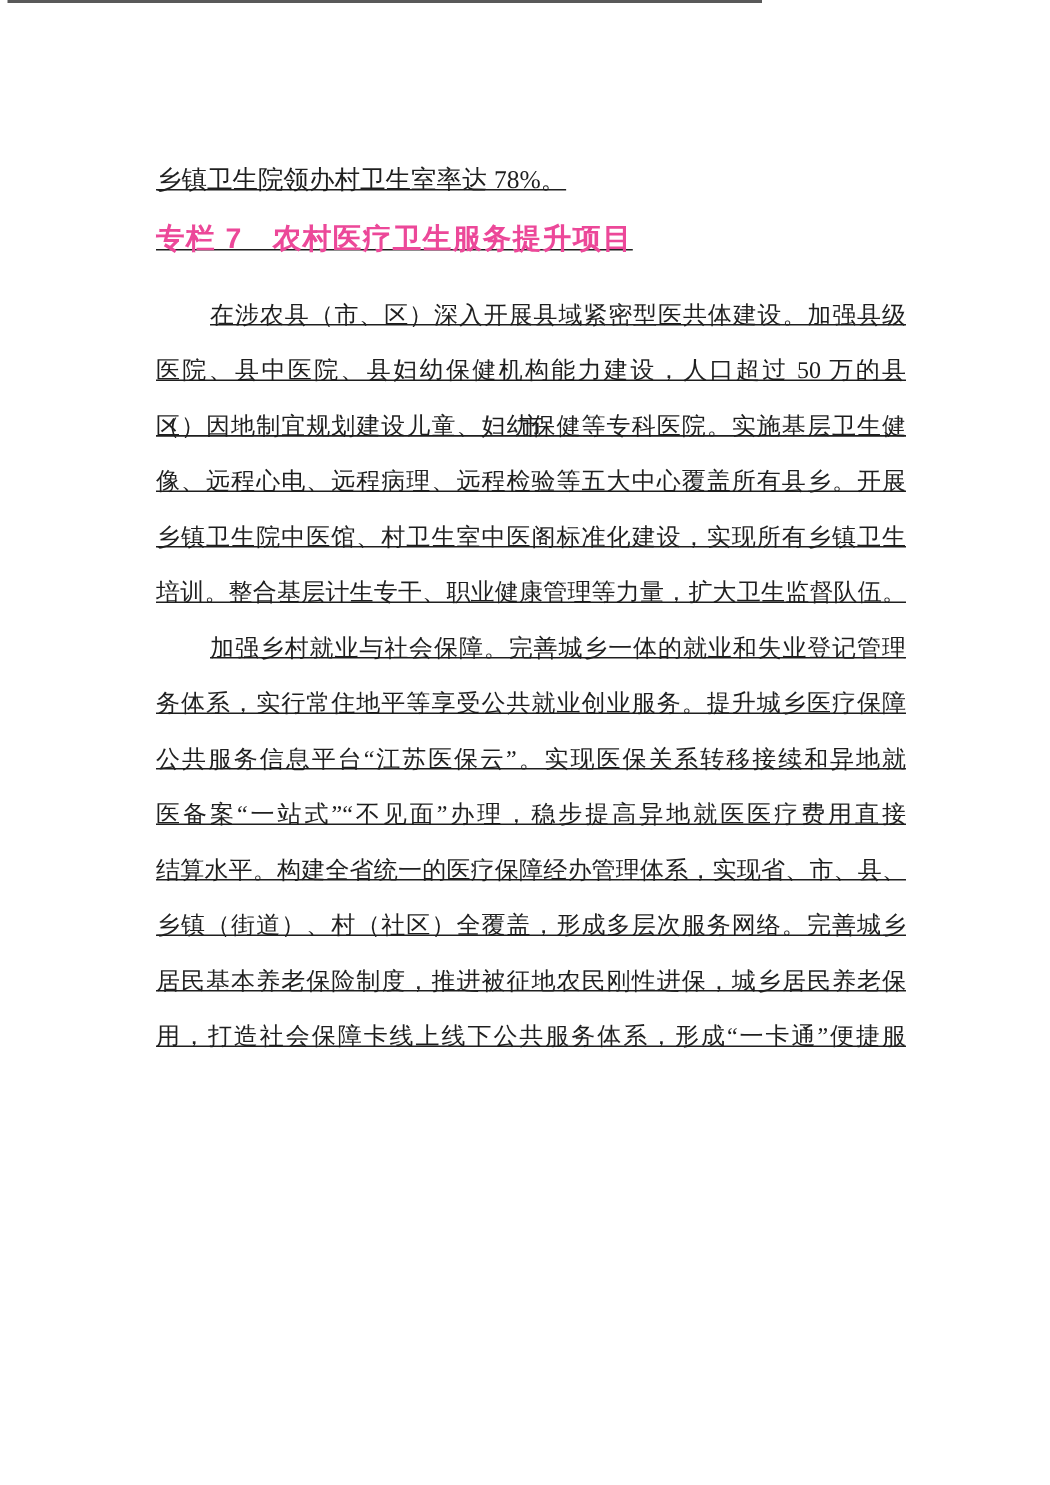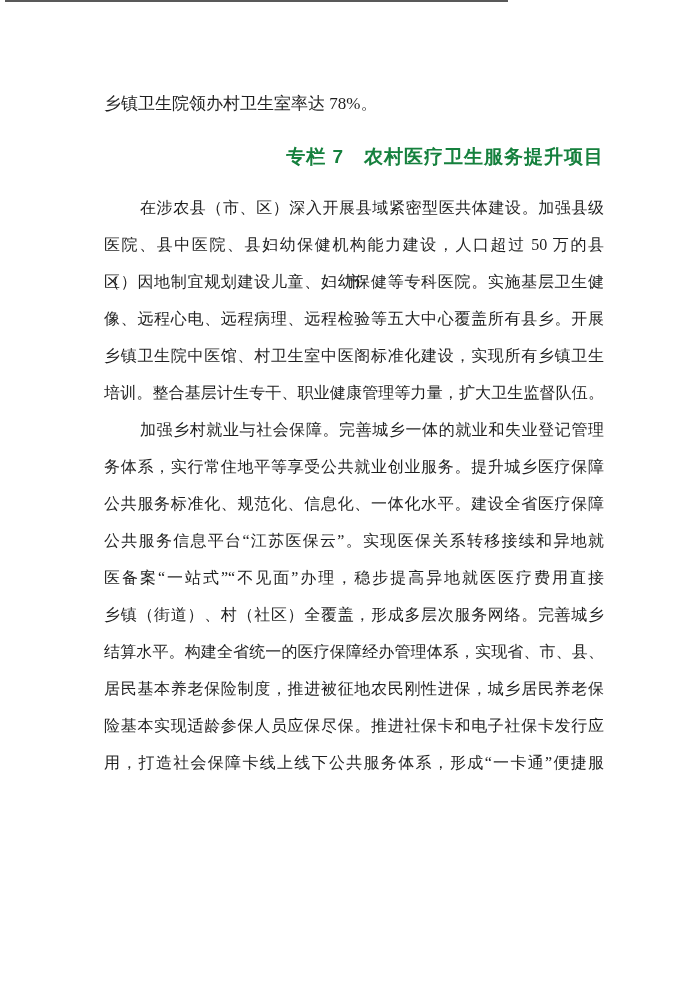--- a/index.html
+++ b/index.html
@@ -20,23 +20,24 @@
     position: absolute;
     top: 0;
     left: 5px;
     width: 503px;
     height: 2px;
     background: #3c3c3c;
     opacity: 0.85;
   }
   .content {
     position: absolute;
-    top: 0;
+    top: 16px;
     left: 104px;
     width: 500px;
+    text-decoration: underline;
   }
   .line {
     font-size: 17px;
     line-height: 37px;
     height: 37px;
     white-space: nowrap;
   }
   .jline {
     font-size: 16px;
     line-height: 37px;
@@ -46,28 +47,28 @@
     -moz-text-align-last: justify;
   }
   .jline.first {
     padding-left: 36px;
   }
   .intro {
     margin-top: 85px;
     text-align: left;
   }
   .box-title {
-    margin-top: 16px;
+    margin-top: 3px;
     line-height: 37px;
     height: 37px;
-    text-align: right;
+    text-align: left;
     font-family: "Liberation Sans", "DejaVu Sans", sans-serif;
     font-weight: 700;
     font-size: 19px;
-    color: #15803d;
+    color: #ec4899;
     letter-spacing: 1px;
     white-space: pre;
   }
   .para-1 {
     margin-top: 14px;
   }
   .para-2 {
     margin-top: 0;
   }
 </style>
@@ -89,24 +90,22 @@
       <div class="jline">医院、县中医院、县妇幼保健机构能力建设，人口超过 50 万的县（市、</div>
       <div class="jline">区）因地制宜规划建设儿童、妇幼保健等专科医院。实施基层卫生健</div>
       <div class="jline">像、远程心电、远程病理、远程检验等五大中心覆盖所有县乡。开展</div>
       <div class="jline">乡镇卫生院中医馆、村卫生室中医阁标准化建设，实现所有乡镇卫生</div>
       <div class="jline">培训。整合基层计生专干、职业健康管理等力量，扩大卫生监督队伍。</div>
     </div>
 
     <div class="para-2">
       <div class="jline first">加强乡村就业与社会保障。完善城乡一体的就业和失业登记管理</div>
       <div class="jline">务体系，实行常住地平等享受公共就业创业服务。提升城乡医疗保障</div>
-      <div class="jline">公共服务标准化、规范化、信息化、一体化水平。建设全省医疗保障</div>
       <div class="jline">公共服务信息平台“江苏医保云”。实现医保关系转移接续和异地就</div>
       <div class="jline">医备案“一站式”“不见面”办理，稳步提高异地就医医疗费用直接</div>
+      <div class="jline">结算水平。构建全省统一的医疗保障经办管理体系，实现省、市、县、</div>
       <div class="jline">乡镇（街道）、村（社区）全覆盖，形成多层次服务网络。完善城乡</div>
-      <div class="jline">结算水平。构建全省统一的医疗保障经办管理体系，实现省、市、县、</div>
       <div class="jline">居民基本养老保险制度，推进被征地农民刚性进保，城乡居民养老保</div>
-      <div class="jline">险基本实现适龄参保人员应保尽保。推进社保卡和电子社保卡发行应</div>
       <div class="jline">用，打造社会保障卡线上线下公共服务体系，形成“一卡通”便捷服</div>
     </div>
 
   </div>
 </div>
 
 </body></html>

